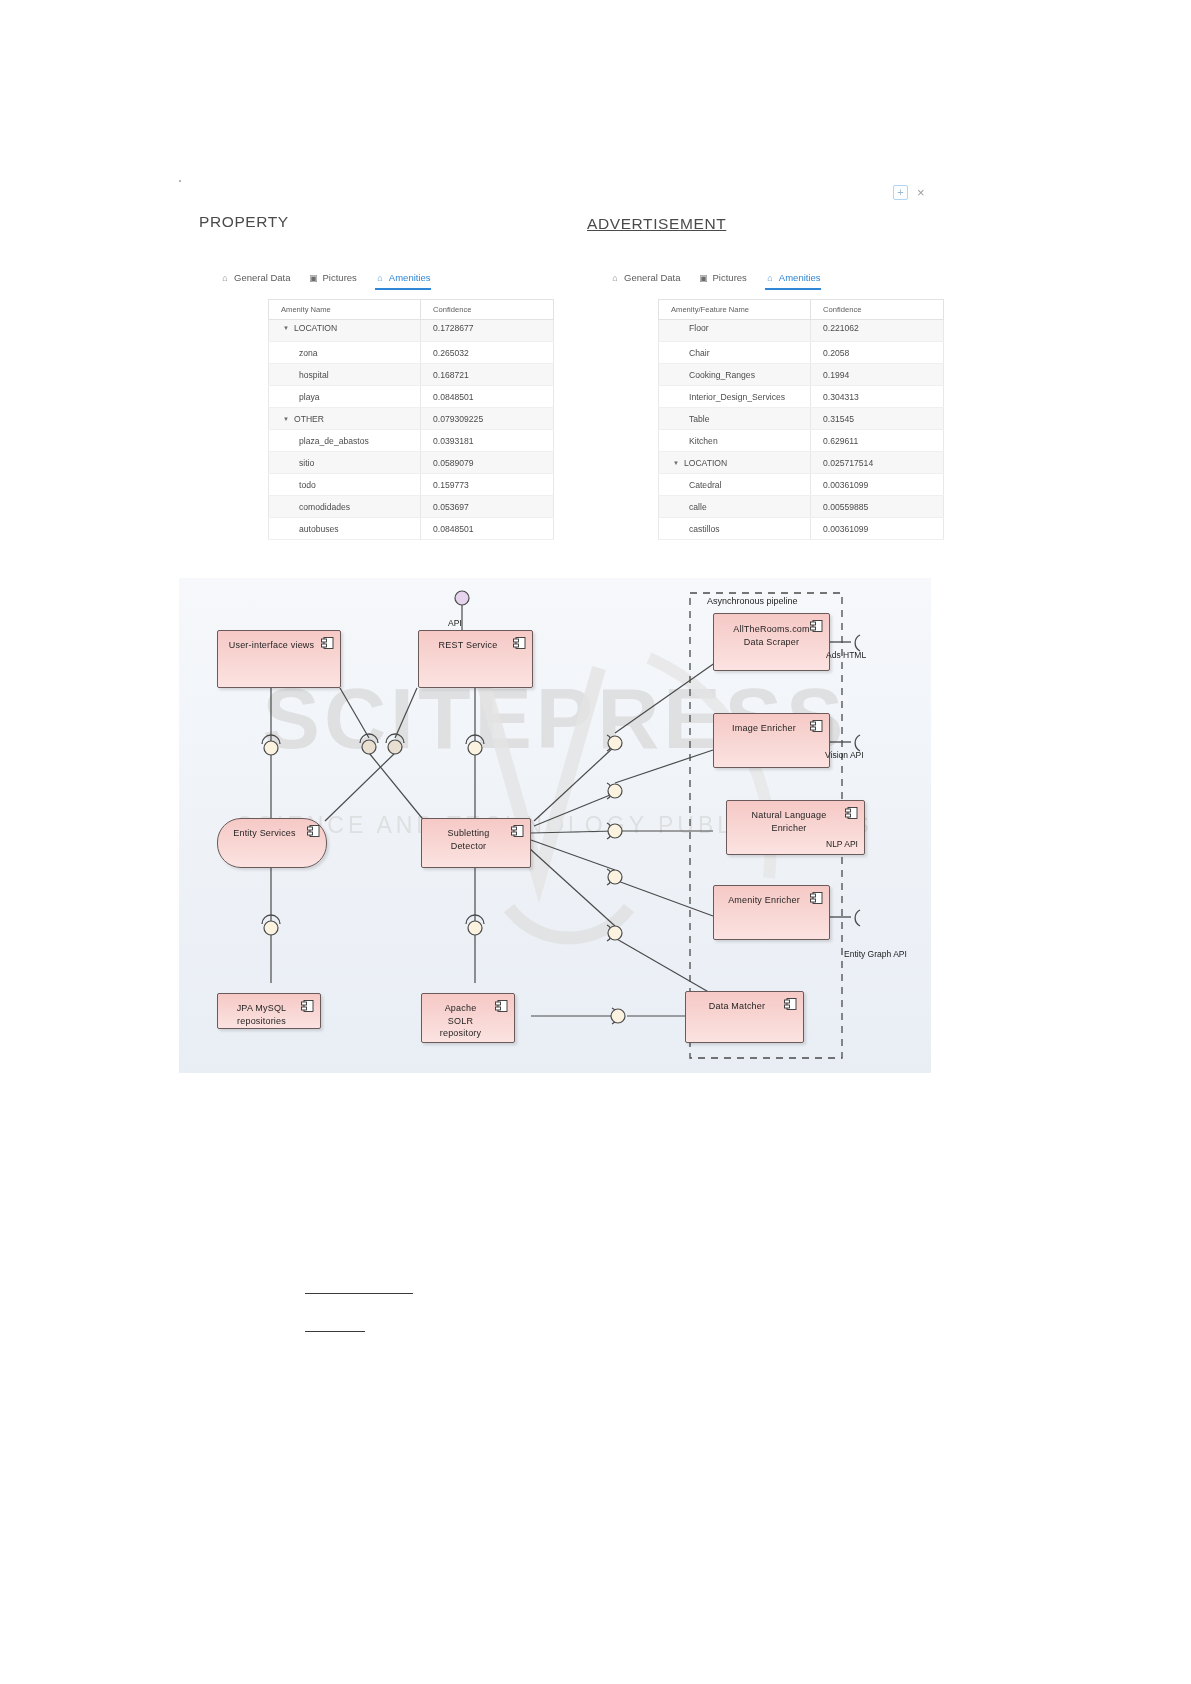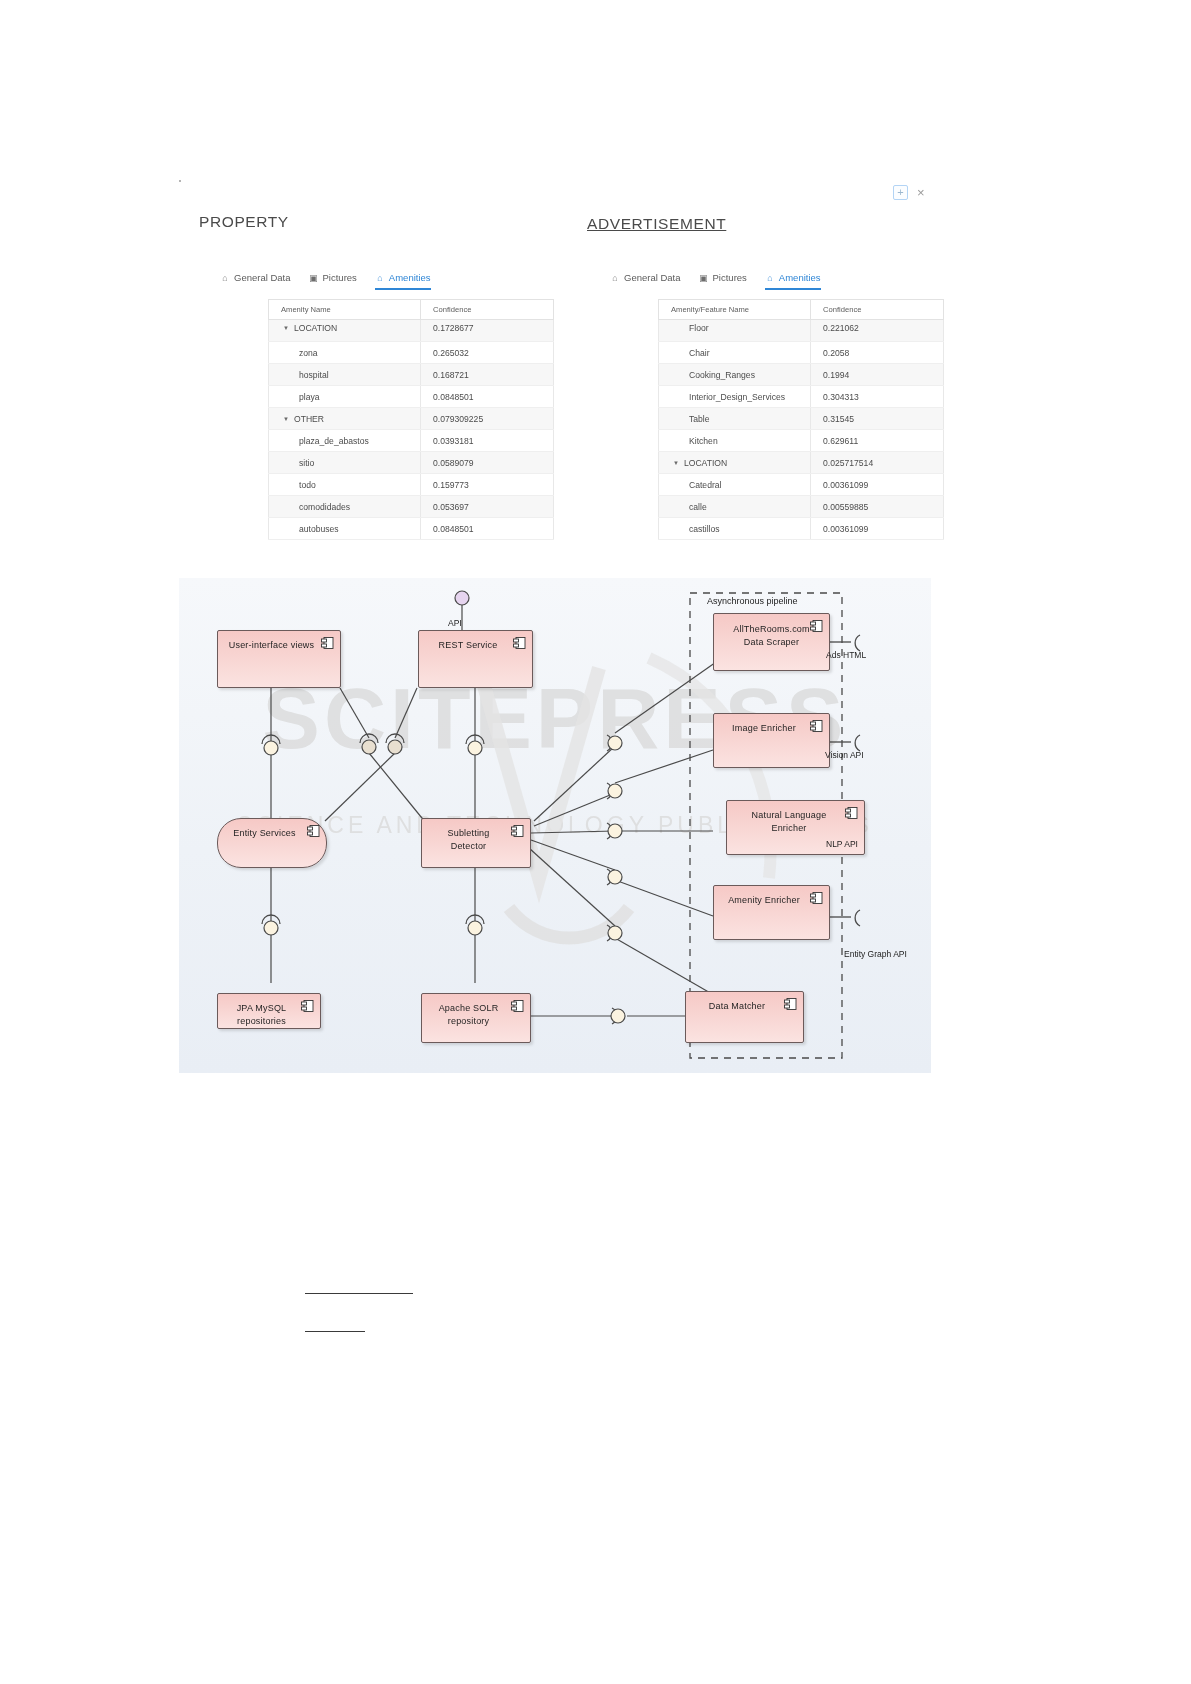--- a/index.html
+++ b/index.html
@@ -538,21 +538,21 @@
     <div class="label">JPA MySQL repositories</div>
     <div class="comp-icon">
       <svg width="13" height="12" viewBox="0 0 13 12">
           <rect x="3" y="0.5" width="9" height="11" fill="#fff" stroke="#333" stroke-width="0.9"></rect>
           <rect x="0.5" y="2" width="5" height="3" fill="#fff" stroke="#333" stroke-width="0.9"></rect>
           <rect x="0.5" y="7" width="5" height="3" fill="#fff" stroke="#333" stroke-width="0.9"></rect>
         </svg>
     </div>
   </div>
 
-  <div class="node" style="left:242px; top:415px; width:110px; height:50px;">
+  <div class="node" style="left:242px; top:415px; width:94px; height:50px;">
     <div class="label">Apache SOLR repository</div>
     <div class="comp-icon">
       <svg width="13" height="12" viewBox="0 0 13 12">
           <rect x="3" y="0.5" width="9" height="11" fill="#fff" stroke="#333" stroke-width="0.9"></rect>
           <rect x="0.5" y="2" width="5" height="3" fill="#fff" stroke="#333" stroke-width="0.9"></rect>
           <rect x="0.5" y="7" width="5" height="3" fill="#fff" stroke="#333" stroke-width="0.9"></rect>
         </svg>
     </div>
   </div>
 

